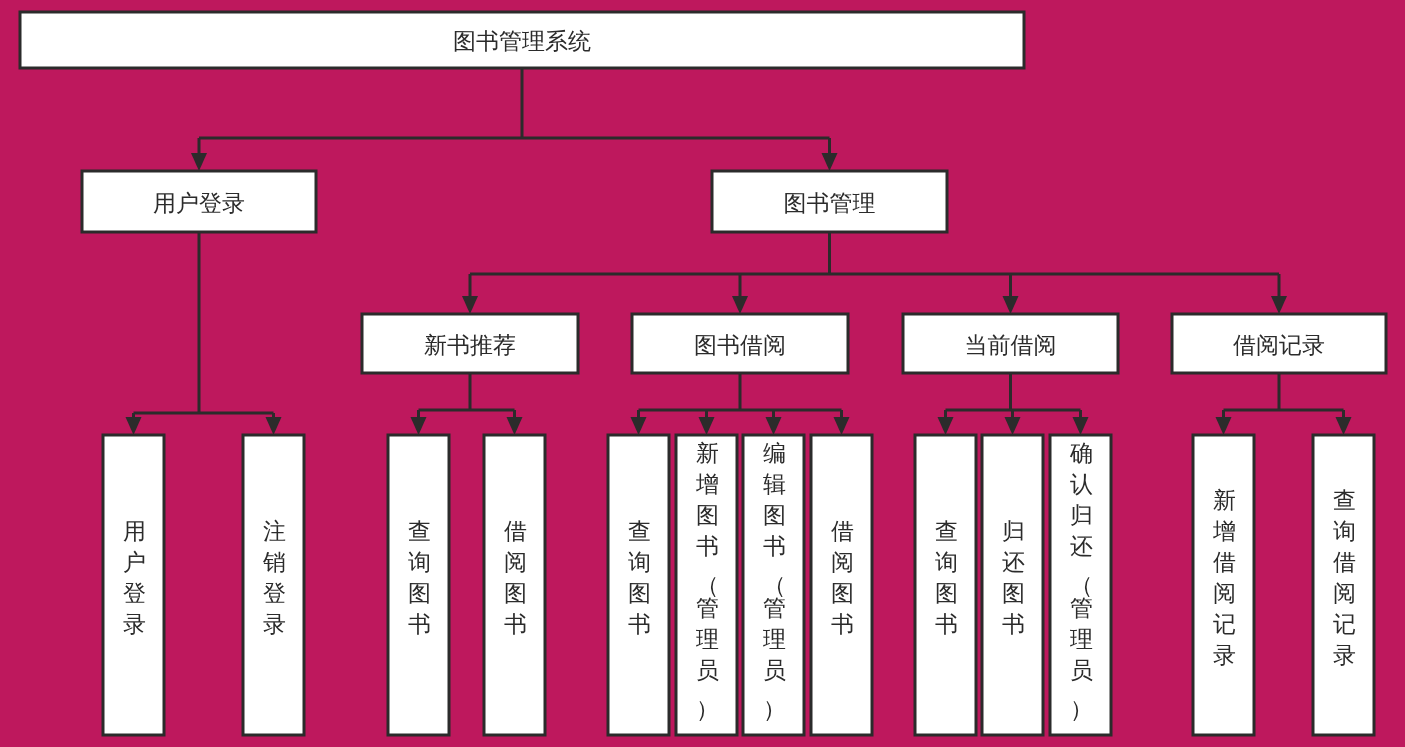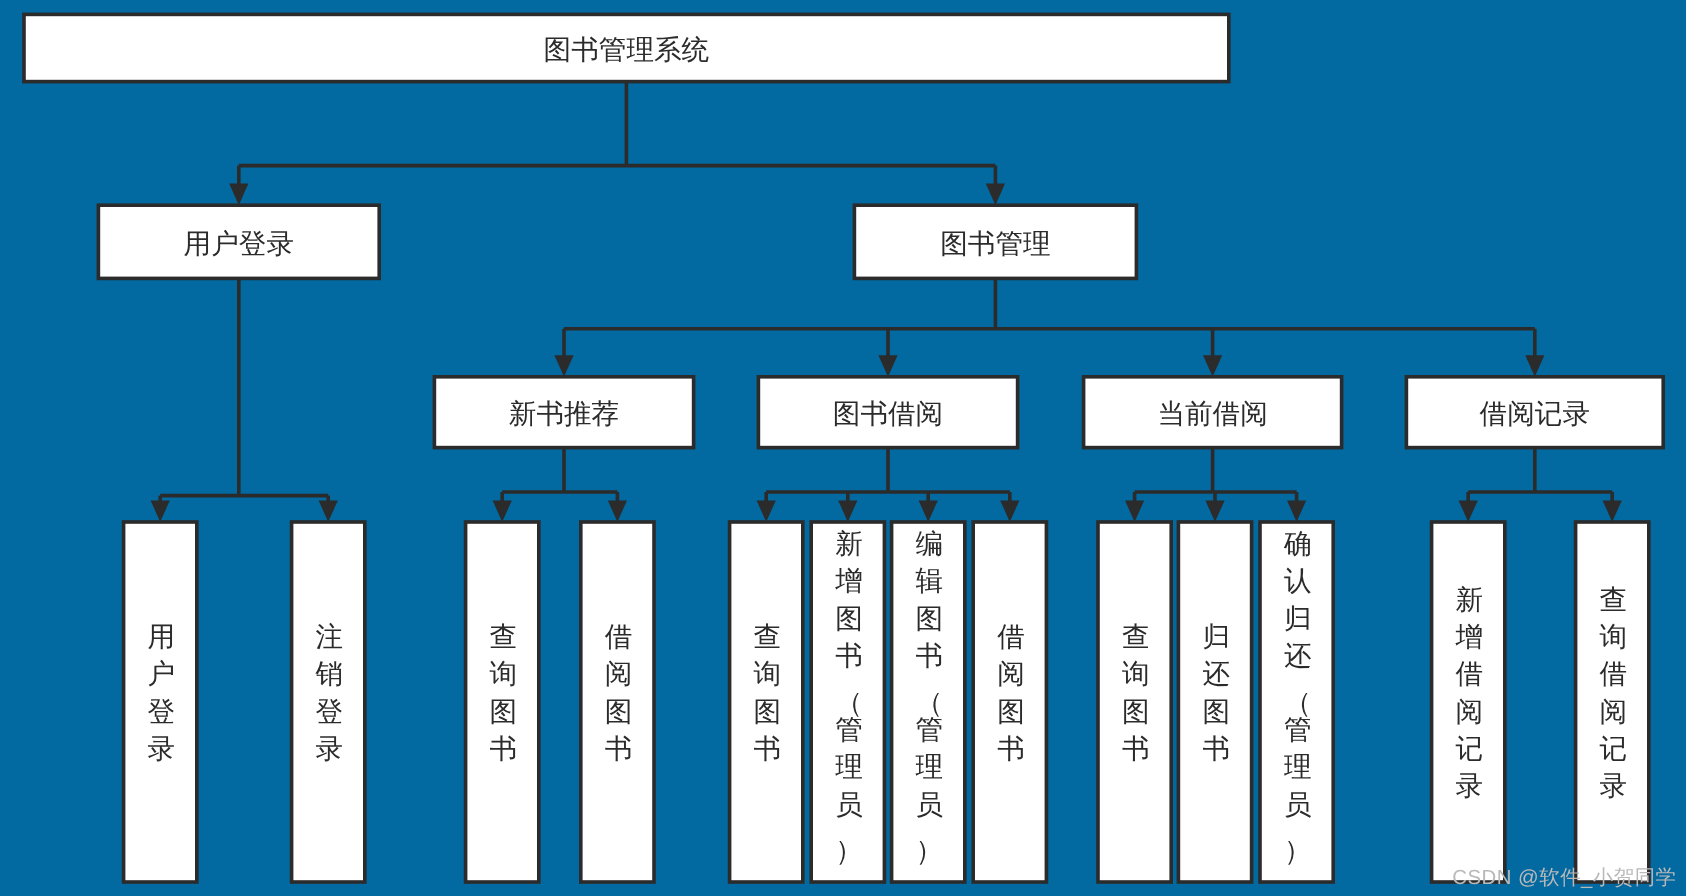--- a/index.html
+++ b/index.html
@@ -11,21 +11,21 @@
     width: 1405px;
     height: 747px;
     font-family: "Liberation Sans", "DejaVu Sans", sans-serif;
     overflow: hidden;
     position: relative;
   }
   #diagram-root {
     position: relative;
     width: 1405px;
     height: 747px;
-    background: #0369a1;
+    background: #be185d;
   }
   svg#flowchart {
     position: absolute;
     top: 0;
     left: 0;
     width: 1405px;
     height: 747px;
     display: block;
   }
   .node-box {
@@ -216,14 +216,13 @@
         <g>
           <rect x="1193" y="435" width="61" height="300" class="node-box"></rect>
           <text x="1224.5" y="507.5" class="node-label-vertical"><tspan x="1224.5" dy="0">新</tspan><tspan x="1224.5" dy="31">增</tspan><tspan x="1224.5" dy="31">借</tspan><tspan x="1224.5" dy="31">阅</tspan><tspan x="1224.5" dy="31">记</tspan><tspan x="1224.5" dy="31">录</tspan></text>
         </g>
         <g>
           <rect x="1313" y="435" width="61" height="300" class="node-box"></rect>
           <text x="1344.5" y="507.5" class="node-label-vertical"><tspan x="1344.5" dy="0">查</tspan><tspan x="1344.5" dy="31">询</tspan><tspan x="1344.5" dy="31">借</tspan><tspan x="1344.5" dy="31">阅</tspan><tspan x="1344.5" dy="31">记</tspan><tspan x="1344.5" dy="31">录</tspan></text>
         </g>
       </g>
   </svg>
-  <div class="watermark">CSDN @软件_小贺同学</div>
 </div>
 
 </body></html>

